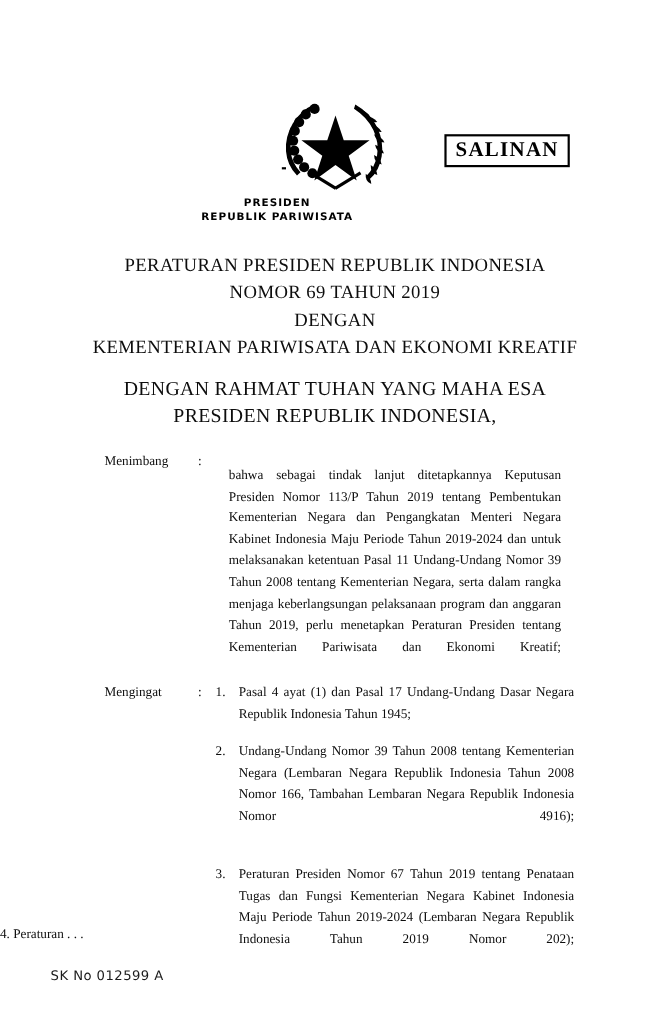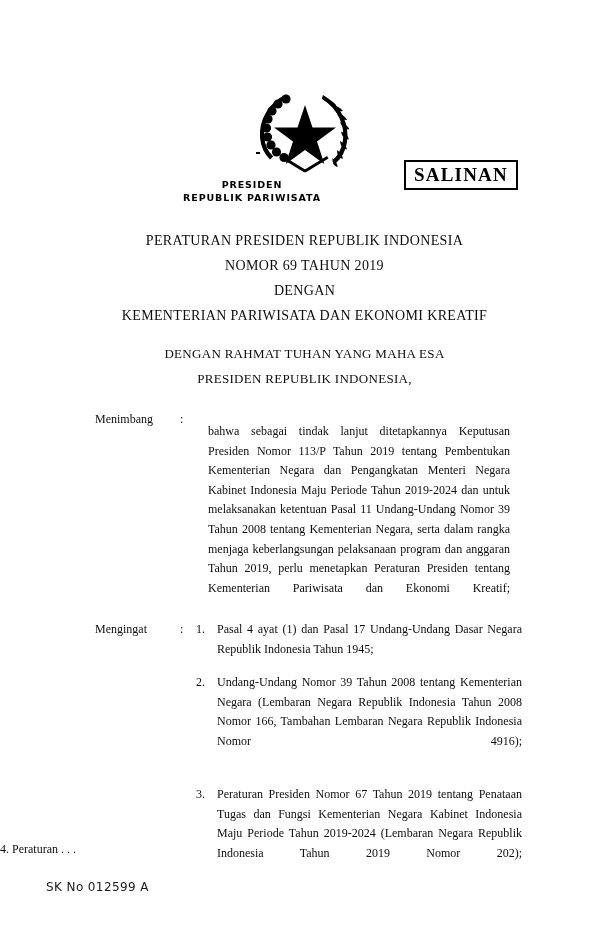--- a/index.html
+++ b/index.html
@@ -51,55 +51,54 @@
     position: absolute;
     left: 404px;
     top: 122px;
     width: 114px;
     height: 30px;
     border: 2.5px solid #000;
     box-sizing: border-box;
     display: flex;
     align-items: center;
     justify-content: center;
-    margin-top: 38px;
   }
   .salinan-text {
     font-family: "Liberation Serif", "DejaVu Serif", serif;
     font-weight: bold;
     font-size: 19px;
     letter-spacing: 1.2px;
     color: #000;
   }
 
   
   .title-block {
     position: absolute;
     left: 0;
     top: 228px;
     width: 609px;
     text-align: center;
   }
   .title-line {
-    font-size: 14px;
+    font-size: 17px;
     letter-spacing: 0.35px;
     line-height: 25px;
     white-space: nowrap;
   }
 
   
   .preamble {
     position: absolute;
     left: 0;
     top: 341px;
     width: 609px;
     text-align: center;
   }
   .preamble-line {
-    font-size: 13px;
+    font-size: 18px;
     letter-spacing: 0.3px;
     line-height: 25px;
     white-space: nowrap;
   }
 
   
   .clause {
     position: absolute;
     left: 95px;
     width: 430px;

